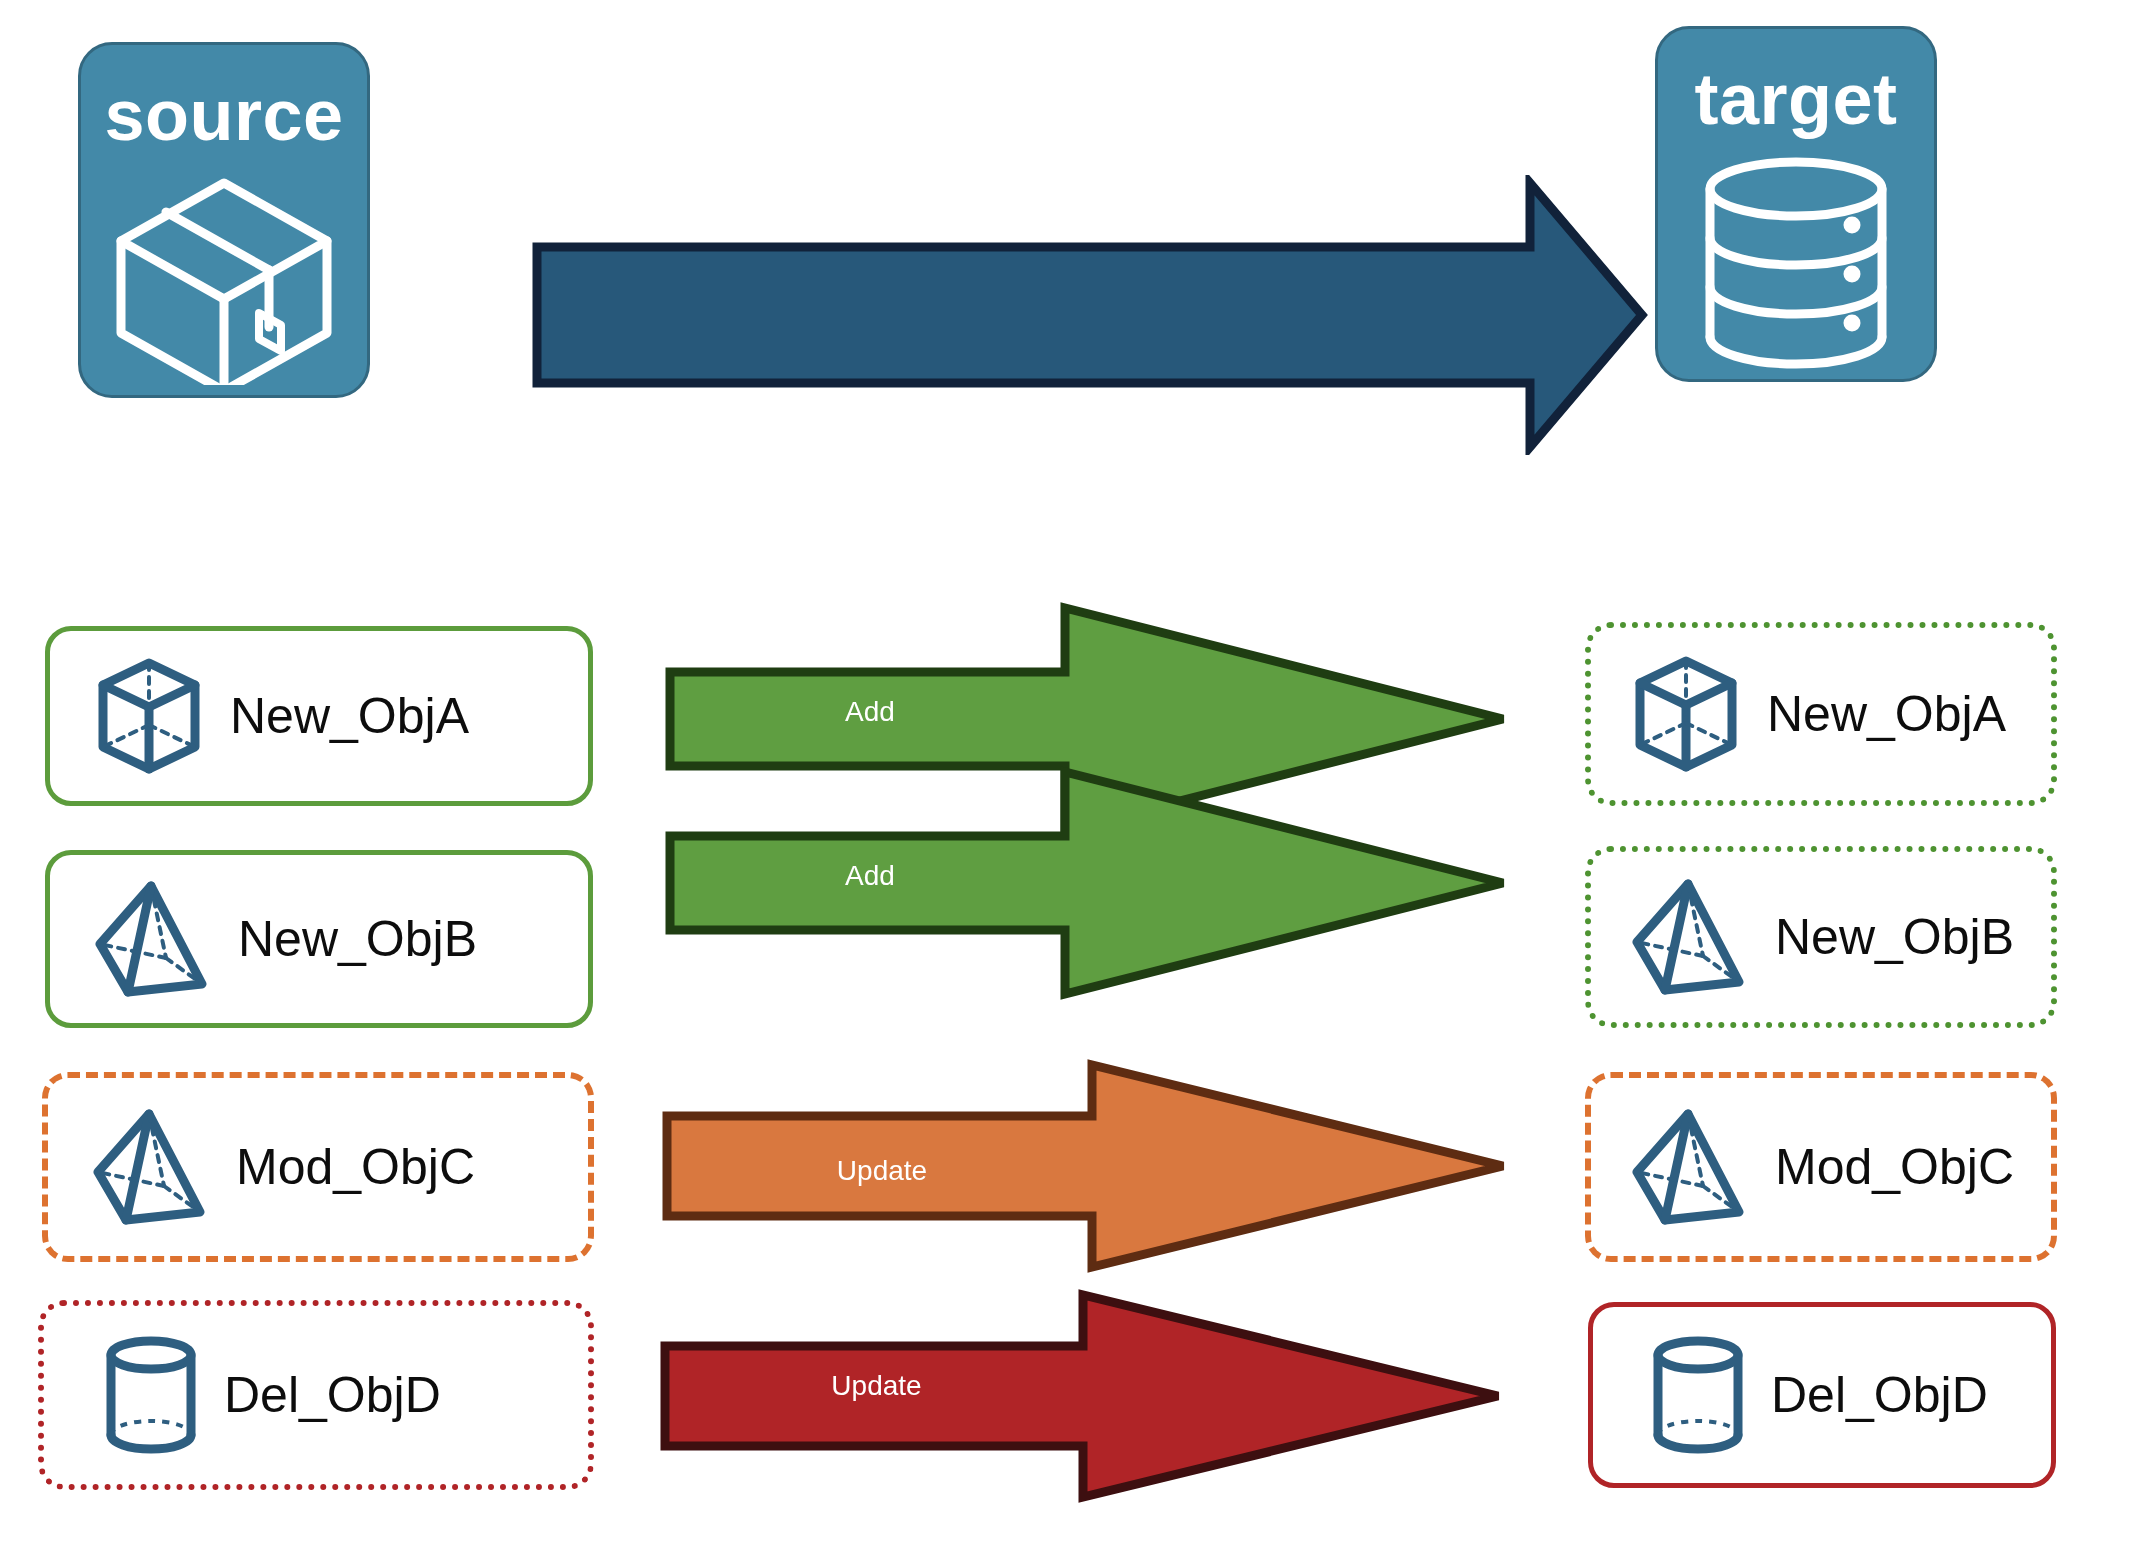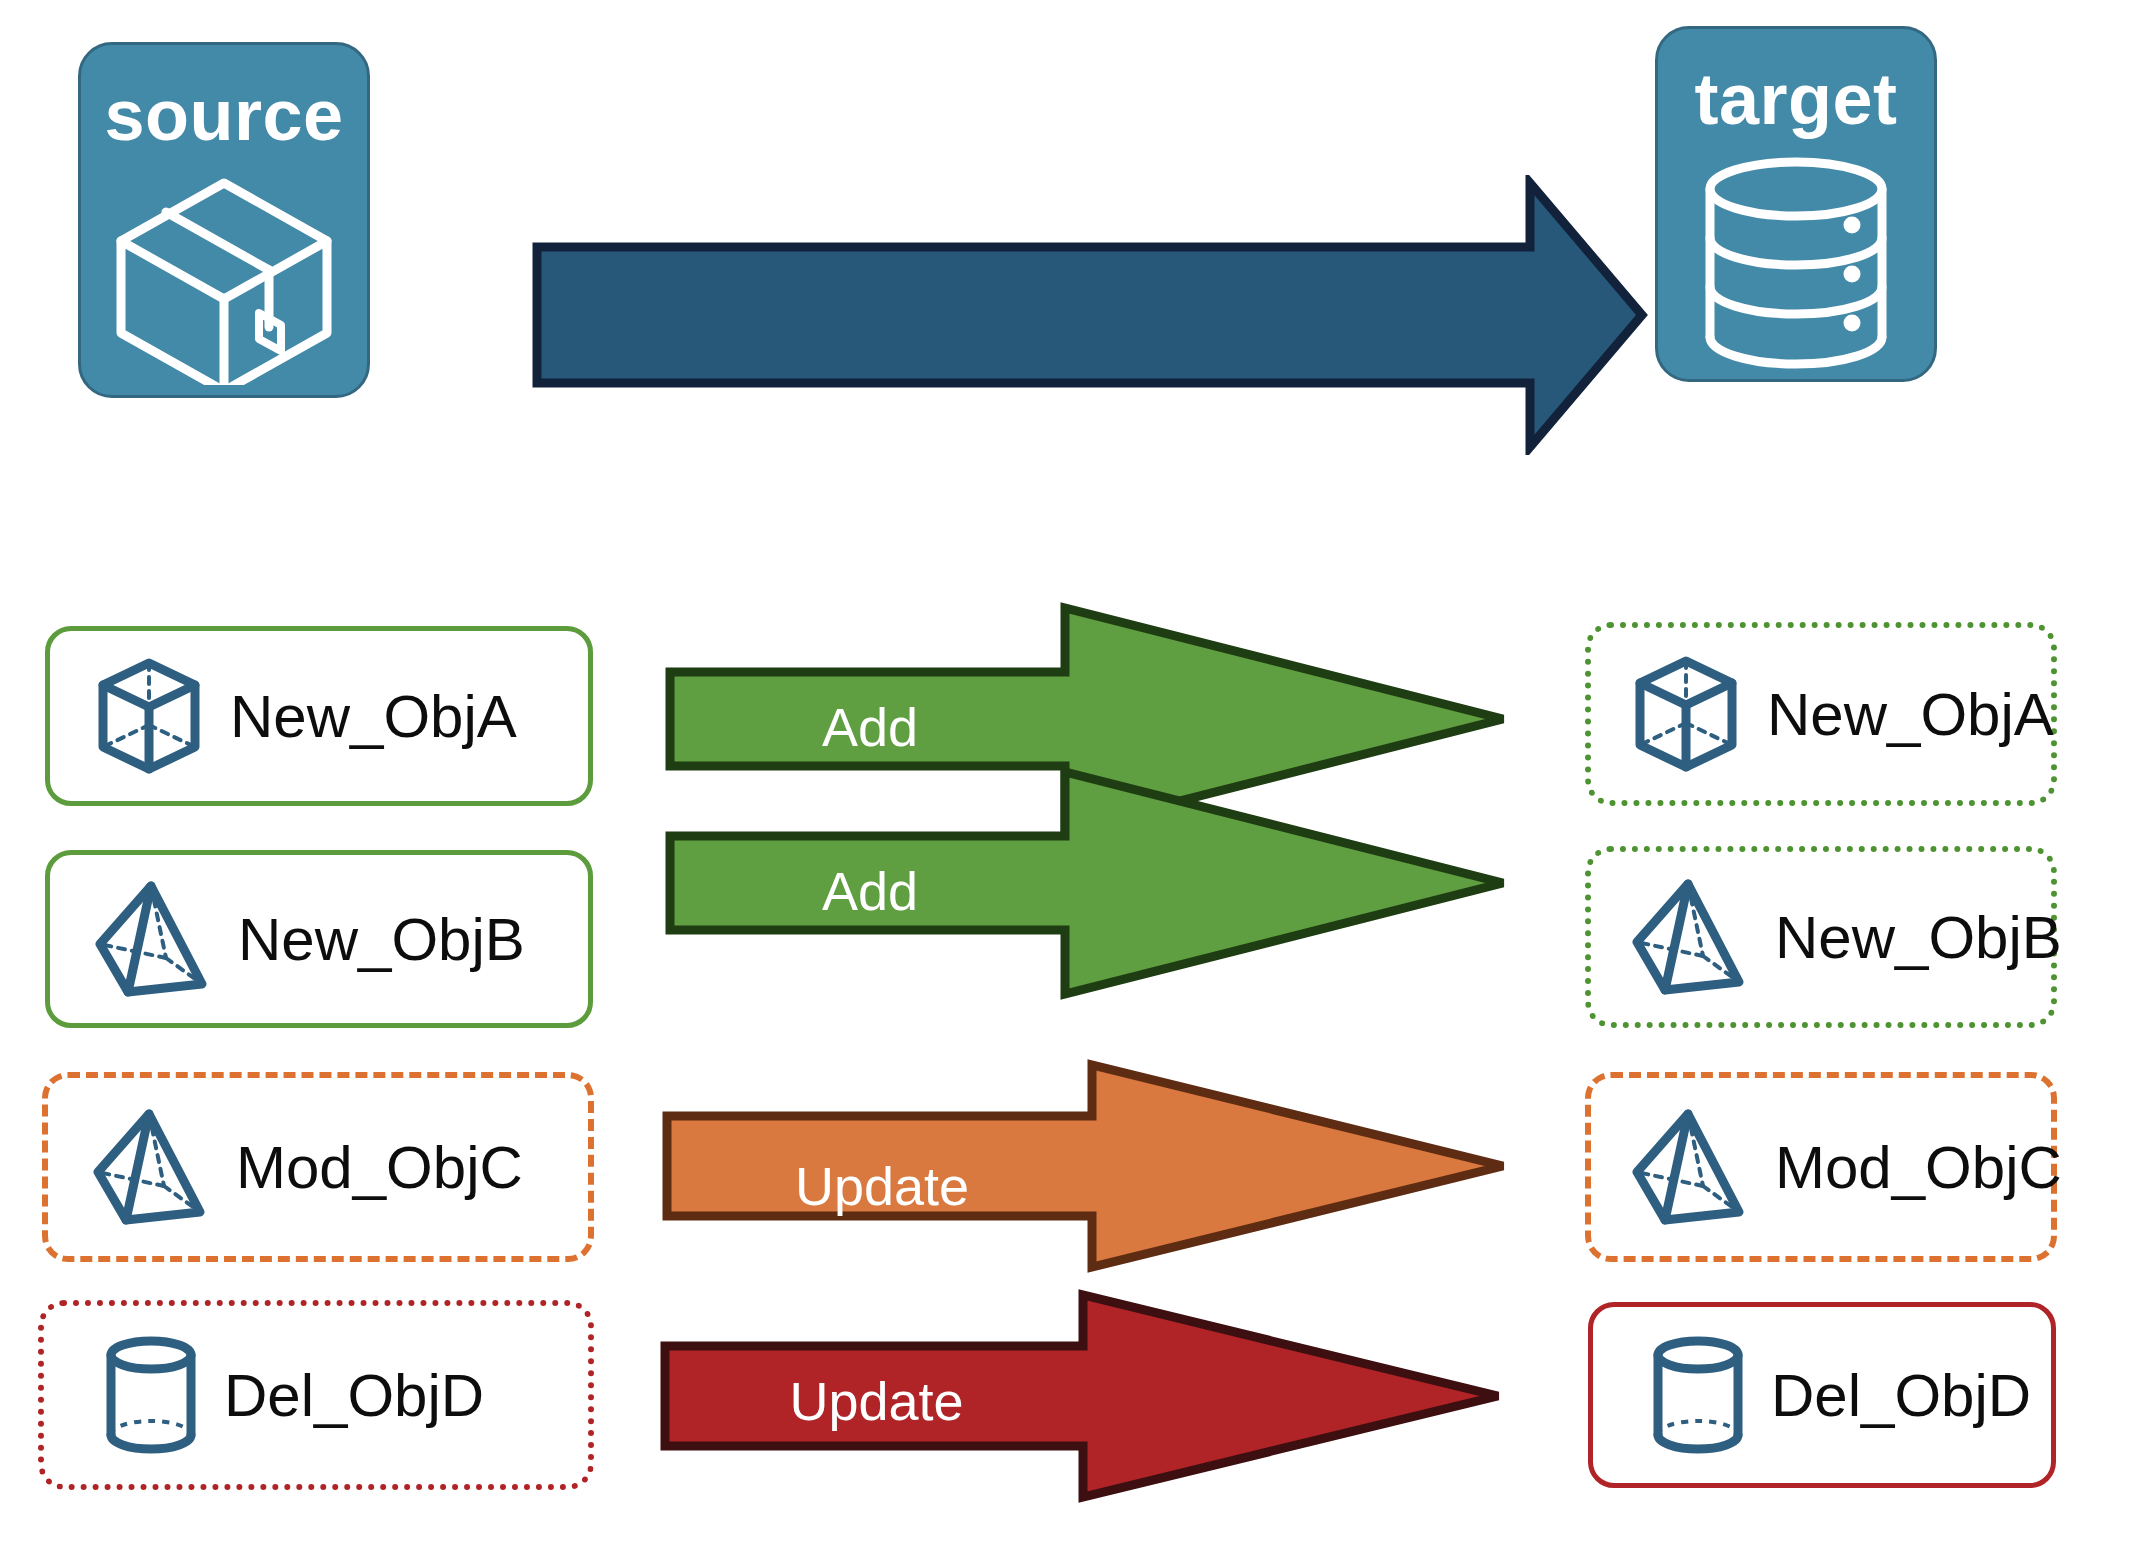--- a/index.html
+++ b/index.html
@@ -47,42 +47,42 @@
   }
   .arrow-label {
     position: absolute;
     color: #ffffff;
     font-size: 44px;
     white-space: nowrap;
     text-align: center;
     pointer-events: none;
   }
   .arrow-label.small {
-    font-size: 54px;
+    font-size: 28px;
   }
 
   
   .obj-box {
     position: absolute;
     box-sizing: border-box;
     background: #ffffff;
     border-radius: 26px;
     display: flex;
     align-items: center;
   }
   .obj-icon {
     flex: 0 0 auto;
     margin-left: 44px;
     display: flex;
     align-items: center;
     justify-content: center;
   }
   .obj-label {
     margin-left: 26px;
-    font-size: 60px;
+    font-size: 50px;
     color: #0d0d0d;
     white-space: nowrap;
   }
 
   
   .bd-solid-green  { border: 5px solid #5c9c3c; }
   .bd-dotted-green { border: 6px dotted #4e9331; }
   .bd-dashed-orange{ border: 6px dashed #dd7230; }
   .bd-dotted-red   { border: 6px dotted #b02427; }
   .bd-solid-red    { border: 5px solid #b02427; }

